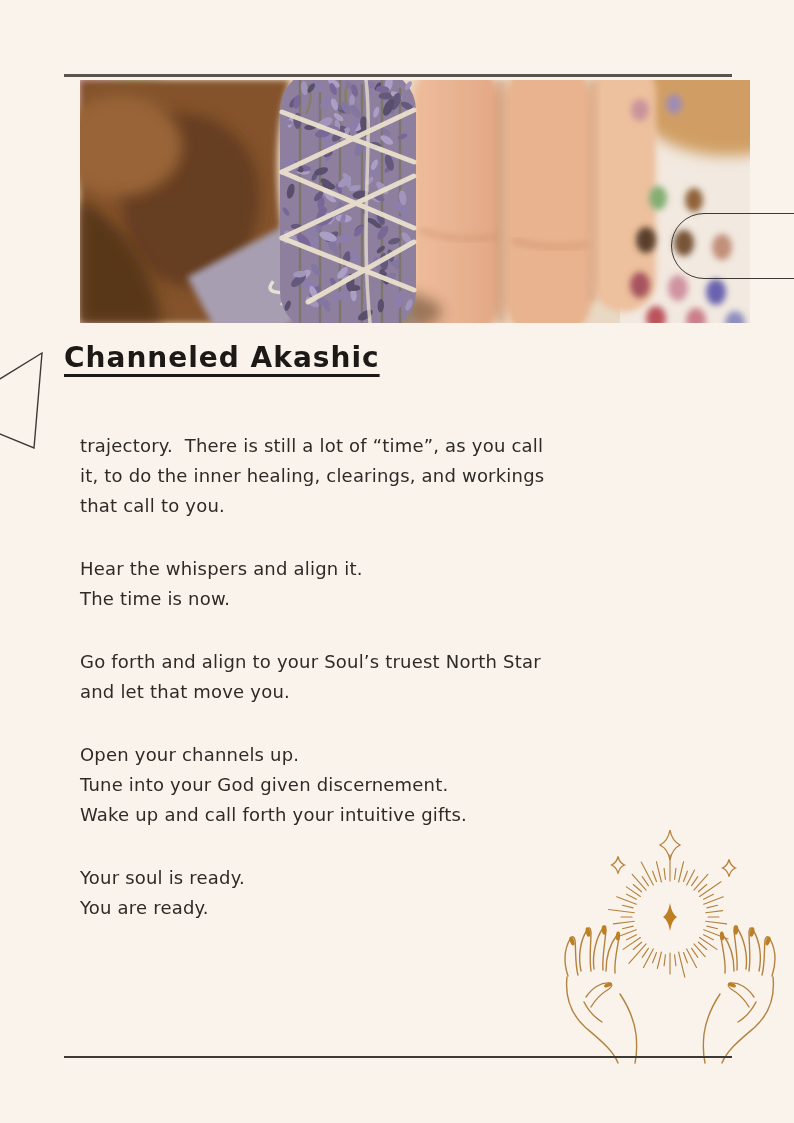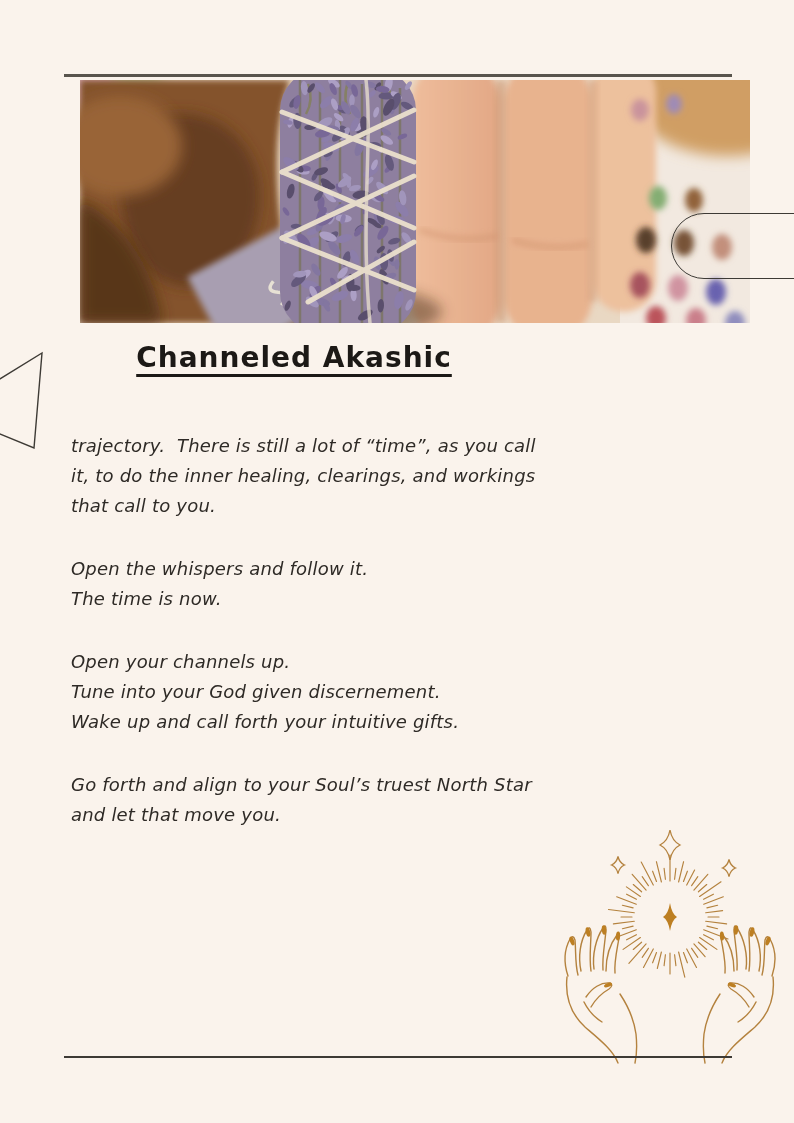--- a/index.html
+++ b/index.html
@@ -15,35 +15,35 @@
   .photo{left:80px;top:80px;width:670px;height:243px;}
   .photo svg{display:block;width:100%;height:100%;}
   .pill{
     left:671px;top:213px;width:210px;height:66px;
     border:1.6px solid var(--outline,#3d3a35);border-radius:34px;
     background:transparent;box-sizing:border-box;
   }
   .triangle{left:-2px;top:340px;width:70px;height:120px;overflow:visible;}
   .triangle path{stroke:var(--outline,#3d3a35);stroke-width:1.4;fill:none;}
   .title{
-    left:64px;top:337px;width:460px;text-align:center;
+    left:64px;top:337px;width:460px;text-align:left;
     font-weight:700;font-size:28px;line-height:42px;letter-spacing:1px;
     color:var(--title,#1c1916);
   }
   .title .u{
     text-decoration:underline;
     text-decoration-thickness:3px;
     text-underline-offset:7px;
   }
   .body{
     left:64px;top:431px;width:540px;
     font-size:18px;line-height:30px;letter-spacing:.2px;
     color:var(--text,#2e2a26);
   }
-  .body p{margin:0 0 33px 7px;white-space:pre-wrap;font-style:italic;}
+  .body p{margin:0 0 33px 16px;white-space:pre-wrap;}
   .decor{left:558px;top:824px;width:224px;height:236px;overflow:visible;}
   .gold-line{stroke:var(--gold,#b4823e);fill:none;stroke-width:1.4;stroke-linecap:round;}
   .gold-line.thin{stroke-width:1.15;}
   .sp{stroke-width:1.3;fill:none;stroke:var(--gold,#b4823e);}
   .gold-fill{fill:var(--gold-dark,#bd7f22);stroke:none;}
 </style>
 </head>
 <body>
 
 <div class="page">
@@ -286,27 +286,29 @@
   </svg>
 
   <div class="abs title">
     <div><span class="u">Channeled Akashic</span></div>
   </div>
 
   <div class="abs body">
     <p>trajectory.  There is still a lot of “time”, as you call
 it, to do the inner healing, clearings, and workings
 that call to you.</p>
-    <p>Open the whispers and follow it.
+    <p>Hear the whispers and align it.
 The time is now.</p>
+    <p>Go forth and align to your Soul’s truest North Star
+and let that move you.</p>
     <p>Open your channels up.
 Tune into your God given discernement.
 Wake up and call forth your intuitive gifts.</p>
-    <p>Go forth and align to your Soul’s truest North Star
-and let that move you.</p>
+    <p>Your soul is ready.
+You are ready.</p>
   </div>
 
   <svg class="abs decor" viewBox="0 0 224 236">
     <g id="sun-rays">
         <line x1="112.0" y1="57.0" x2="112.0" y2="31.0" class="gold-line thin"></line>
         <line x1="116.6" y1="55.3" x2="117.9" y2="44.4" class="gold-line thin"></line>
         <line x1="120.6" y1="58.0" x2="125.6" y2="37.7" class="gold-line thin"></line>
         <line x1="125.5" y1="57.5" x2="129.4" y2="47.2" class="gold-line thin"></line>
         <line x1="128.7" y1="61.1" x2="136.6" y2="46.1" class="gold-line thin"></line>
         <line x1="133.6" y1="61.7" x2="139.8" y2="52.7" class="gold-line thin"></line>

